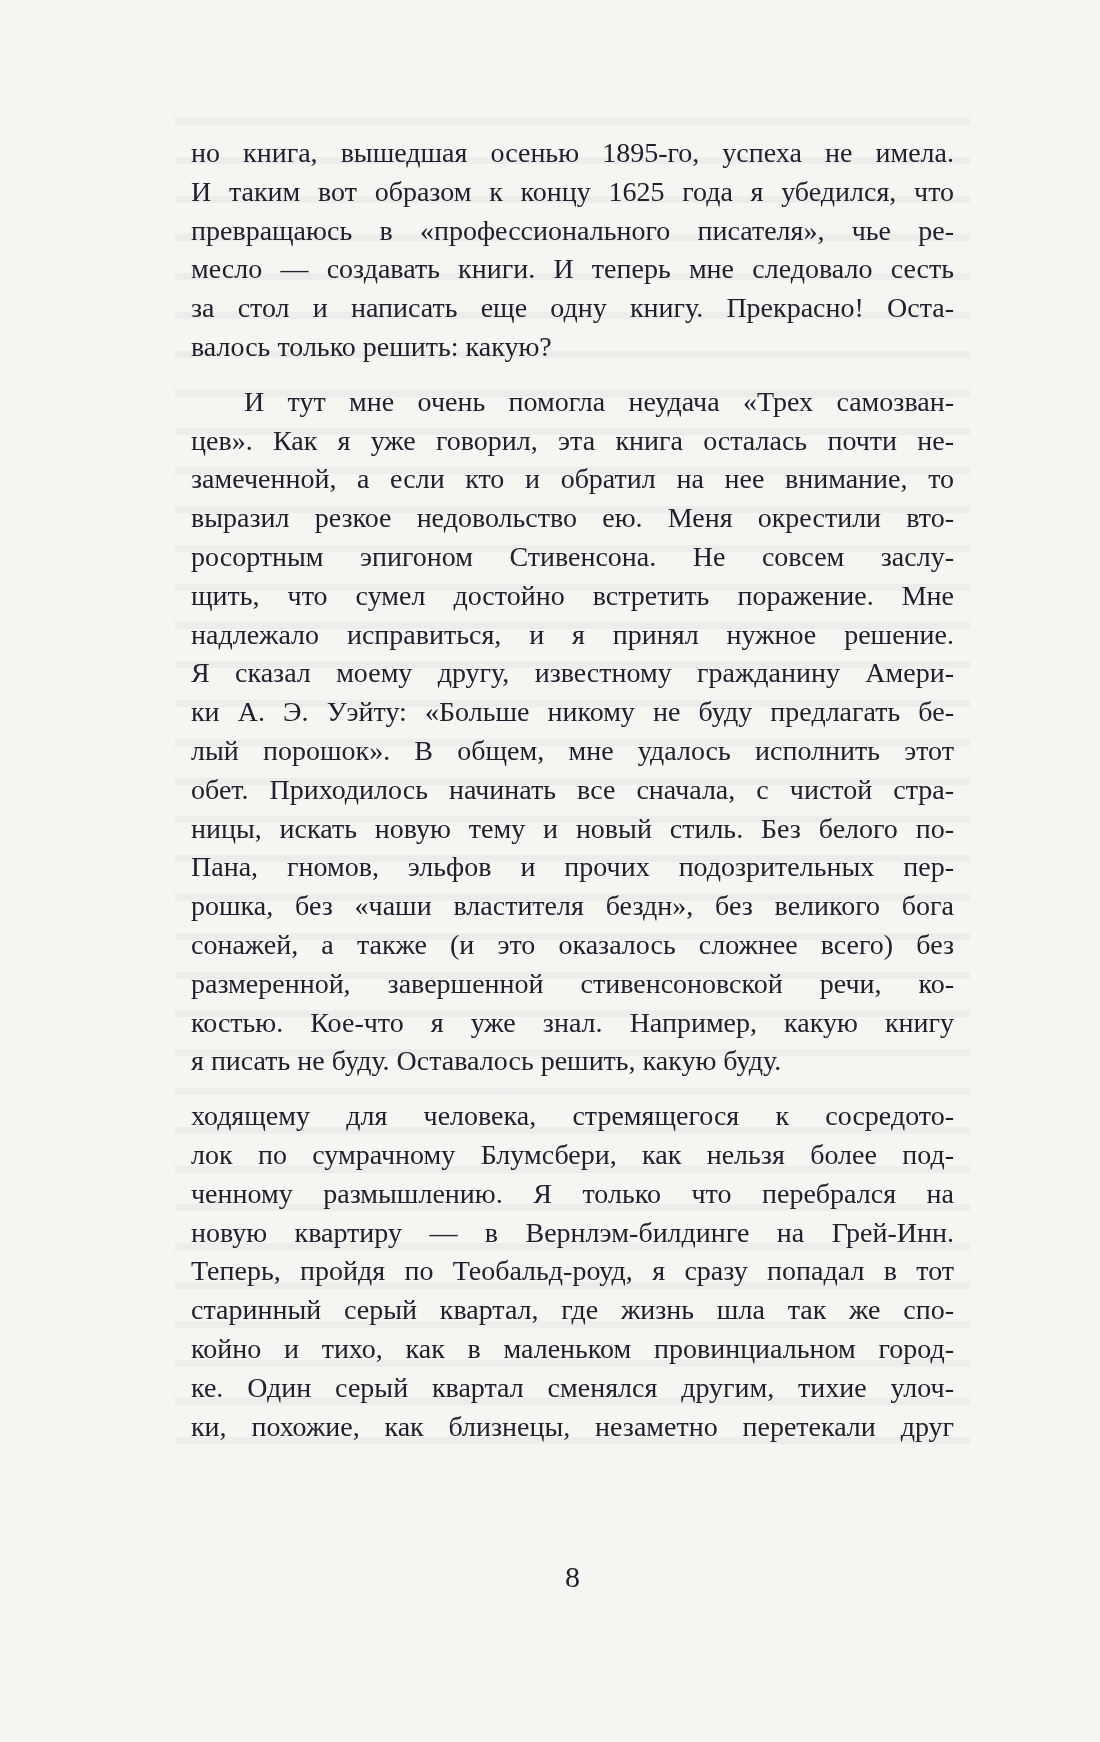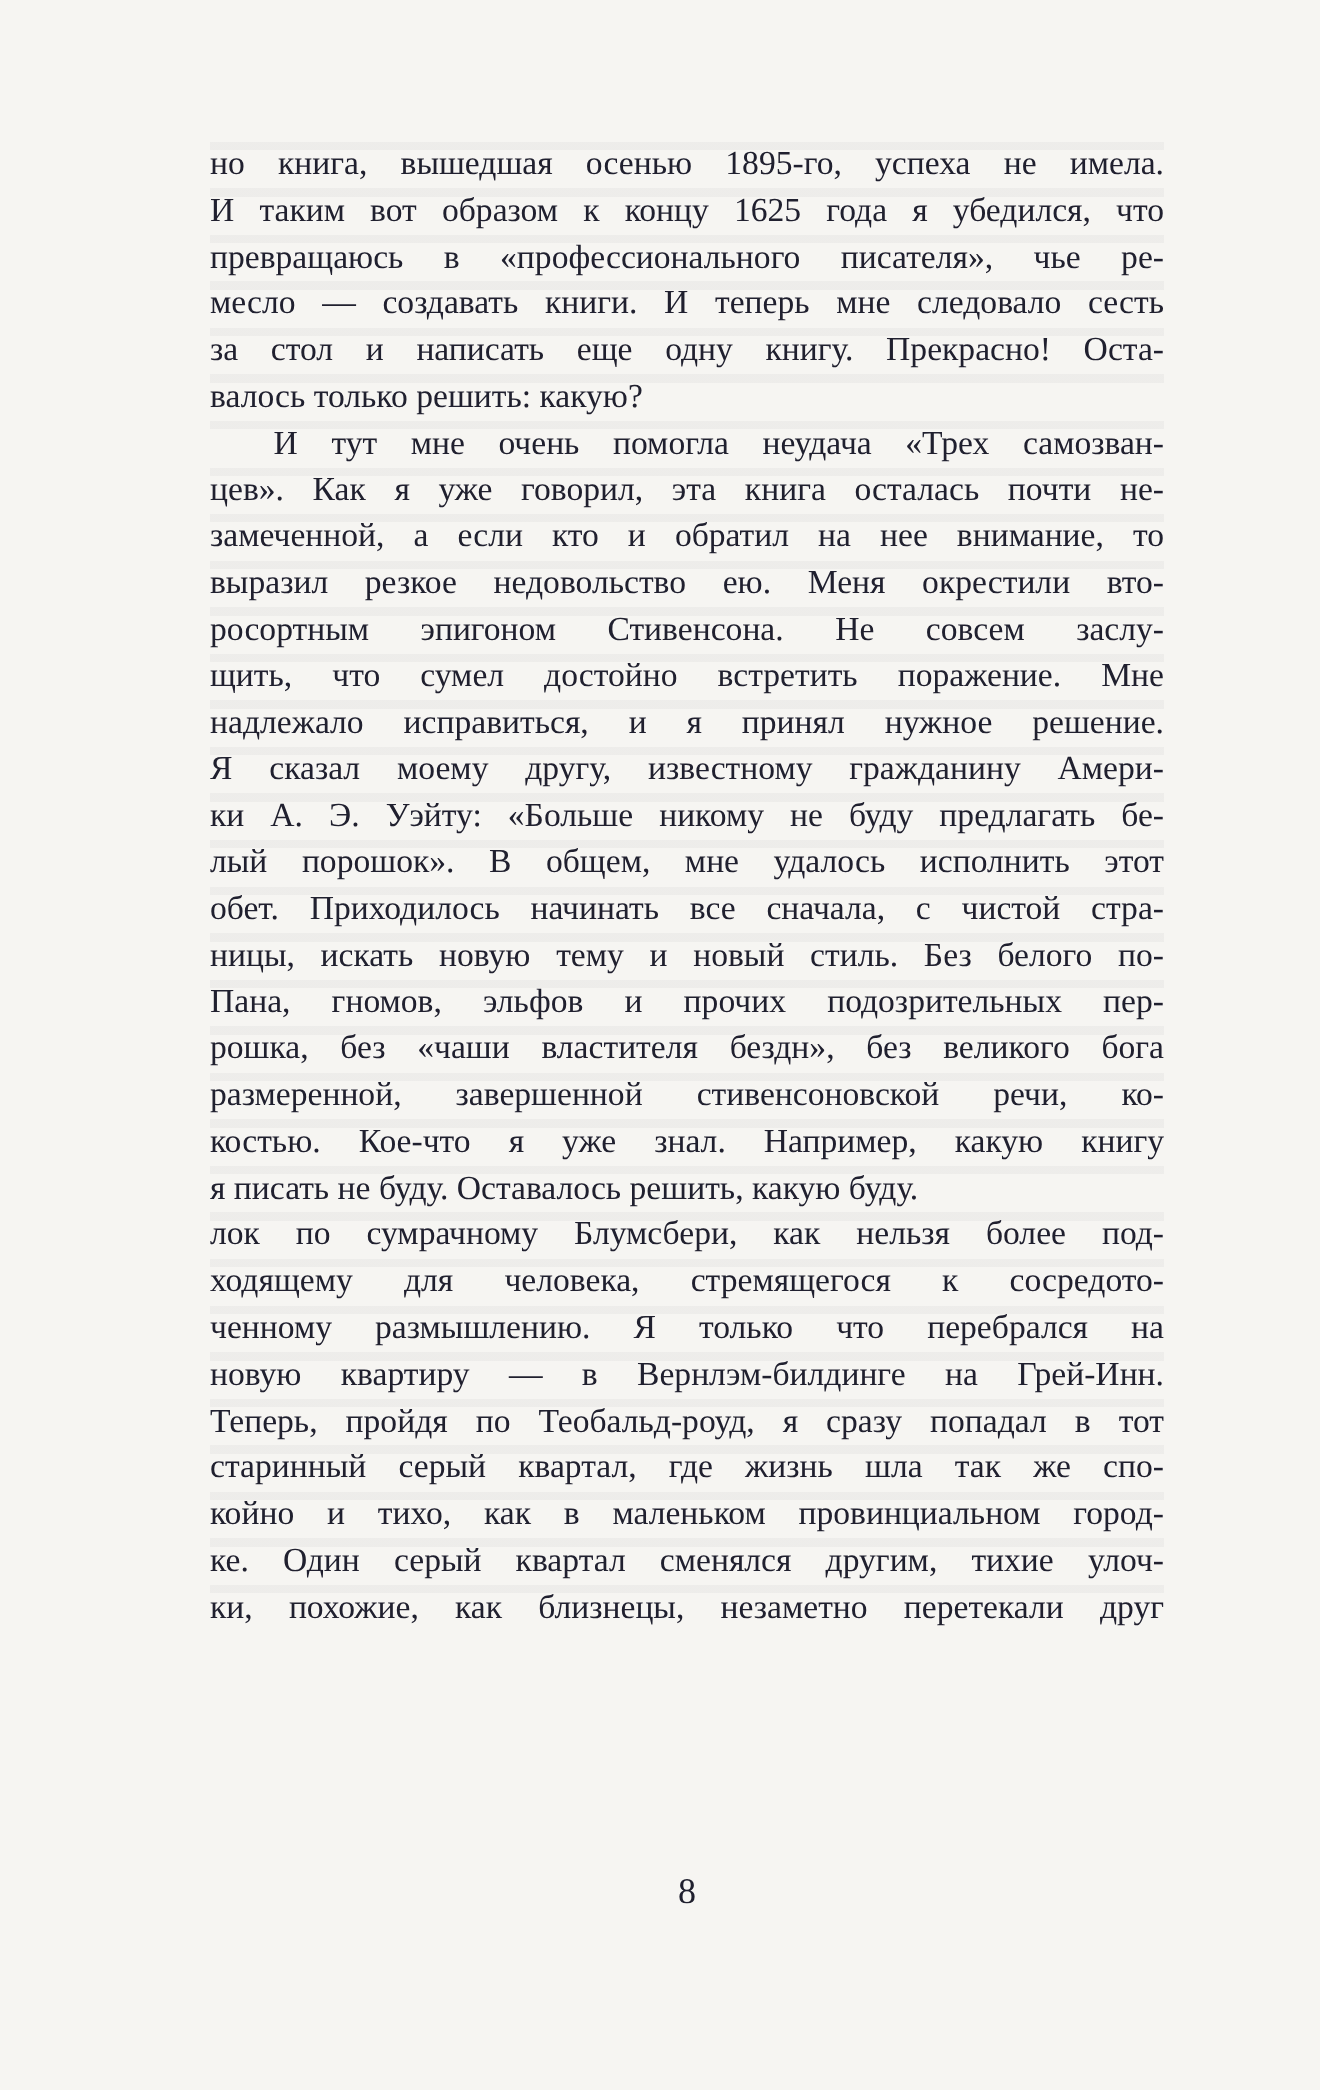--- a/index.html
+++ b/index.html
@@ -25,21 +25,21 @@
     width:795px;
     
     background:repeating-linear-gradient(
       to bottom,
       rgba(32,32,48,0.04) 0px,
       rgba(32,32,48,0.04) 7px,
       rgba(0,0,0,0) 7px,
       rgba(0,0,0,0) 38.8px
     );
   }
-  .paragraph{margin:0;padding:0;}
+  .paragraph{margin:16px;padding:0;}
   .line{
     height:38.8px;
     line-height:38.8px;
     font-size:28px;
     letter-spacing:0px;
     text-align:justify;
     text-align-last:justify;
     white-space:normal;
     overflow:visible;
   }
@@ -76,27 +76,28 @@
         <div class="line">росортным эпигоном Стивенсона. Не совсем заслу-</div>
         <div class="line">щить, что сумел достойно встретить поражение. Мне</div>
         <div class="line">надлежало исправиться, и я принял нужное решение.</div>
         <div class="line">Я сказал моему другу, известному гражданину Амери-</div>
         <div class="line">ки А. Э. Уэйту: «Больше никому не буду предлагать бе-</div>
         <div class="line">лый порошок». В общем, мне удалось исполнить этот</div>
         <div class="line">обет. Приходилось начинать все сначала, с чистой стра-</div>
         <div class="line">ницы, искать новую тему и новый стиль. Без белого по-</div>
         <div class="line">Пана, гномов, эльфов и прочих подозрительных пер-</div>
         <div class="line">рошка, без «чаши властителя бездн», без великого бога</div>
+        <div class="line">сонажей, а также (и это оказалось сложнее всего) без</div>
         <div class="line">размеренной, завершенной стивенсоновской речи, ко-</div>
         <div class="line">костью. Кое-что я уже знал. Например, какую книгу</div>
         <div class="line para-end">я писать не буду. Оставалось решить, какую буду.</div>
       </div>
       <div class="paragraph">
+        <div class="line">ходящему для человека, стремящегося к сосредото-</div>
         <div class="line">лок по сумрачному Блумсбери, как нельзя более под-</div>
-        <div class="line">ходящему для человека, стремящегося к сосредото-</div>
         <div class="line">ченному размышлению. Я только что перебрался на</div>
         <div class="line">новую квартиру — в Вернлэм-билдинге на Грей-Инн.</div>
         <div class="line">Теперь, пройдя по Теобальд-роуд, я сразу попадал в тот</div>
         <div class="line">старинный серый квартал, где жизнь шла так же спо-</div>
         <div class="line">койно и тихо, как в маленьком провинциальном город-</div>
         <div class="line">ке. Один серый квартал сменялся другим, тихие улоч-</div>
         <div class="line">ки, похожие, как близнецы, незаметно перетекали друг</div>
       </div>
     </div>
   <div class="folio">8</div>

